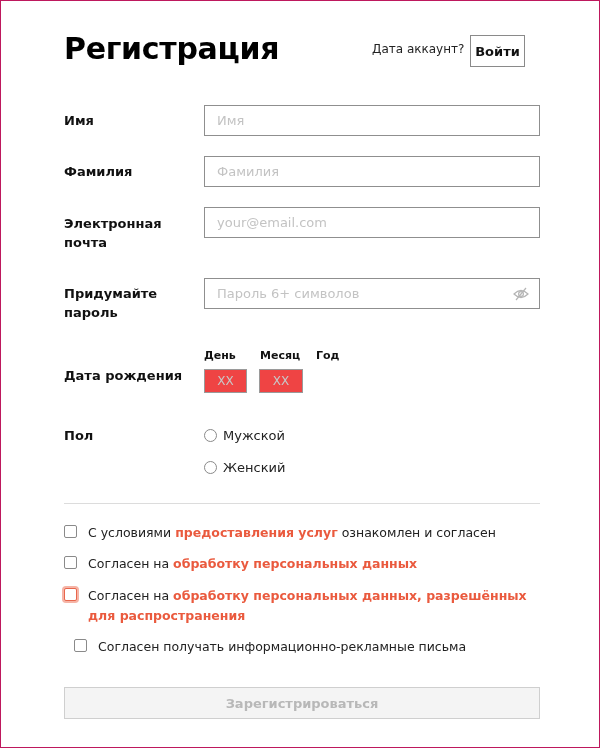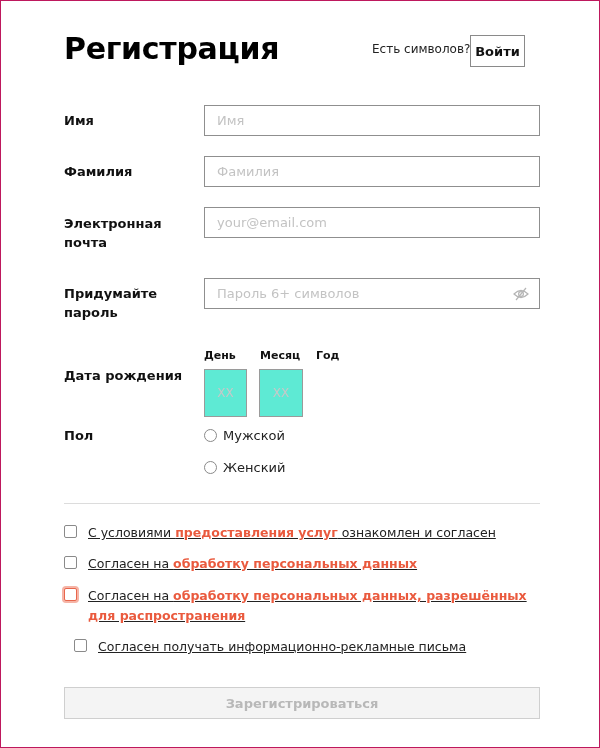--- a/index.html
+++ b/index.html
@@ -38,22 +38,22 @@
       font-family: "DejaVu Sans", sans-serif;
     }
     .input::placeholder { color: #c3c3c3; }
     .eye {
       position: absolute; left: 512px; top: 285px; width: 16px; height: 14px;
     }
     .sublabel {
       position: absolute; top: 348px; font-size: 11px; font-weight: bold; color: #111;
     }
     .date-input {
-      position: absolute; top: 368px; height: 48px;
-      border: 1px solid #9a9a9a; background: #5eead4; font-size: 12px;
+      position: absolute; top: 368px; height: 24px;
+      border: 1px solid #9a9a9a; background: #ef4444; font-size: 12px;
       text-align: center; outline: none; color: #333;
       font-family: "DejaVu Sans", sans-serif;
     }
     .date-input::placeholder { color: #c8c8c8; }
     .radio-row {
       position: absolute; left: 203px; display: flex; align-items: center; cursor: pointer;
     }
     .radio {
       width: 13px; height: 13px; border: 1px solid #8a8a8a; border-radius: 50%; background: #fff;
     }
@@ -66,37 +66,37 @@
     }
     .checkbox {
       width: 13px; height: 13px; border: 1px solid #8a8a8a; border-radius: 2px; background: #fff;
       flex: none; margin-top: 2px;
     }
     .checkbox.focused {
       border: 1.5px solid #e8664c;
       box-shadow: 0 0 0 2px #f6b4a6;
     }
     .check-text {
-      margin-left: 11px; font-size: 12.5px; color: #222; line-height: 20px; width: 460px; text-decoration: underline;
+      margin-left: 11px; font-size: 12.5px; color: #222; line-height: 20px; width: 460px;
     }
     .link { color: #ea5a3e; font-weight: bold; }
     .submit-btn {
       position: absolute; left: 63px; top: 686px; width: 476px; height: 32px;
       background: #f4f4f4; border: 1px solid #cfcfcf; color: #b8b8b8;
       font-size: 13px; font-weight: bold; display: flex; align-items: center; justify-content: center;
       font-family: "DejaVu Sans", sans-serif;
     }
   </style>
 </head>
 <body>
 
 <div class="frame">
 
   <h1 class="title">Регистрация</h1>
-  <span class="has-account">Есть символов?</span>
+  <span class="has-account">Дата аккаунт?</span>
   <button class="login-btn">Войти</button>
 
   <span class="label" style="top:110px;">Имя</span>
   <input class="input" style="top: 104px;" type="text" placeholder="Имя">
 
   <span class="label" style="top:161px;">Фамилия</span>
   <input class="input" style="top: 155px;" type="text" placeholder="Фамилия">
 
   <div class="label" style="top:213px;">
     <div>Электронная</div>

